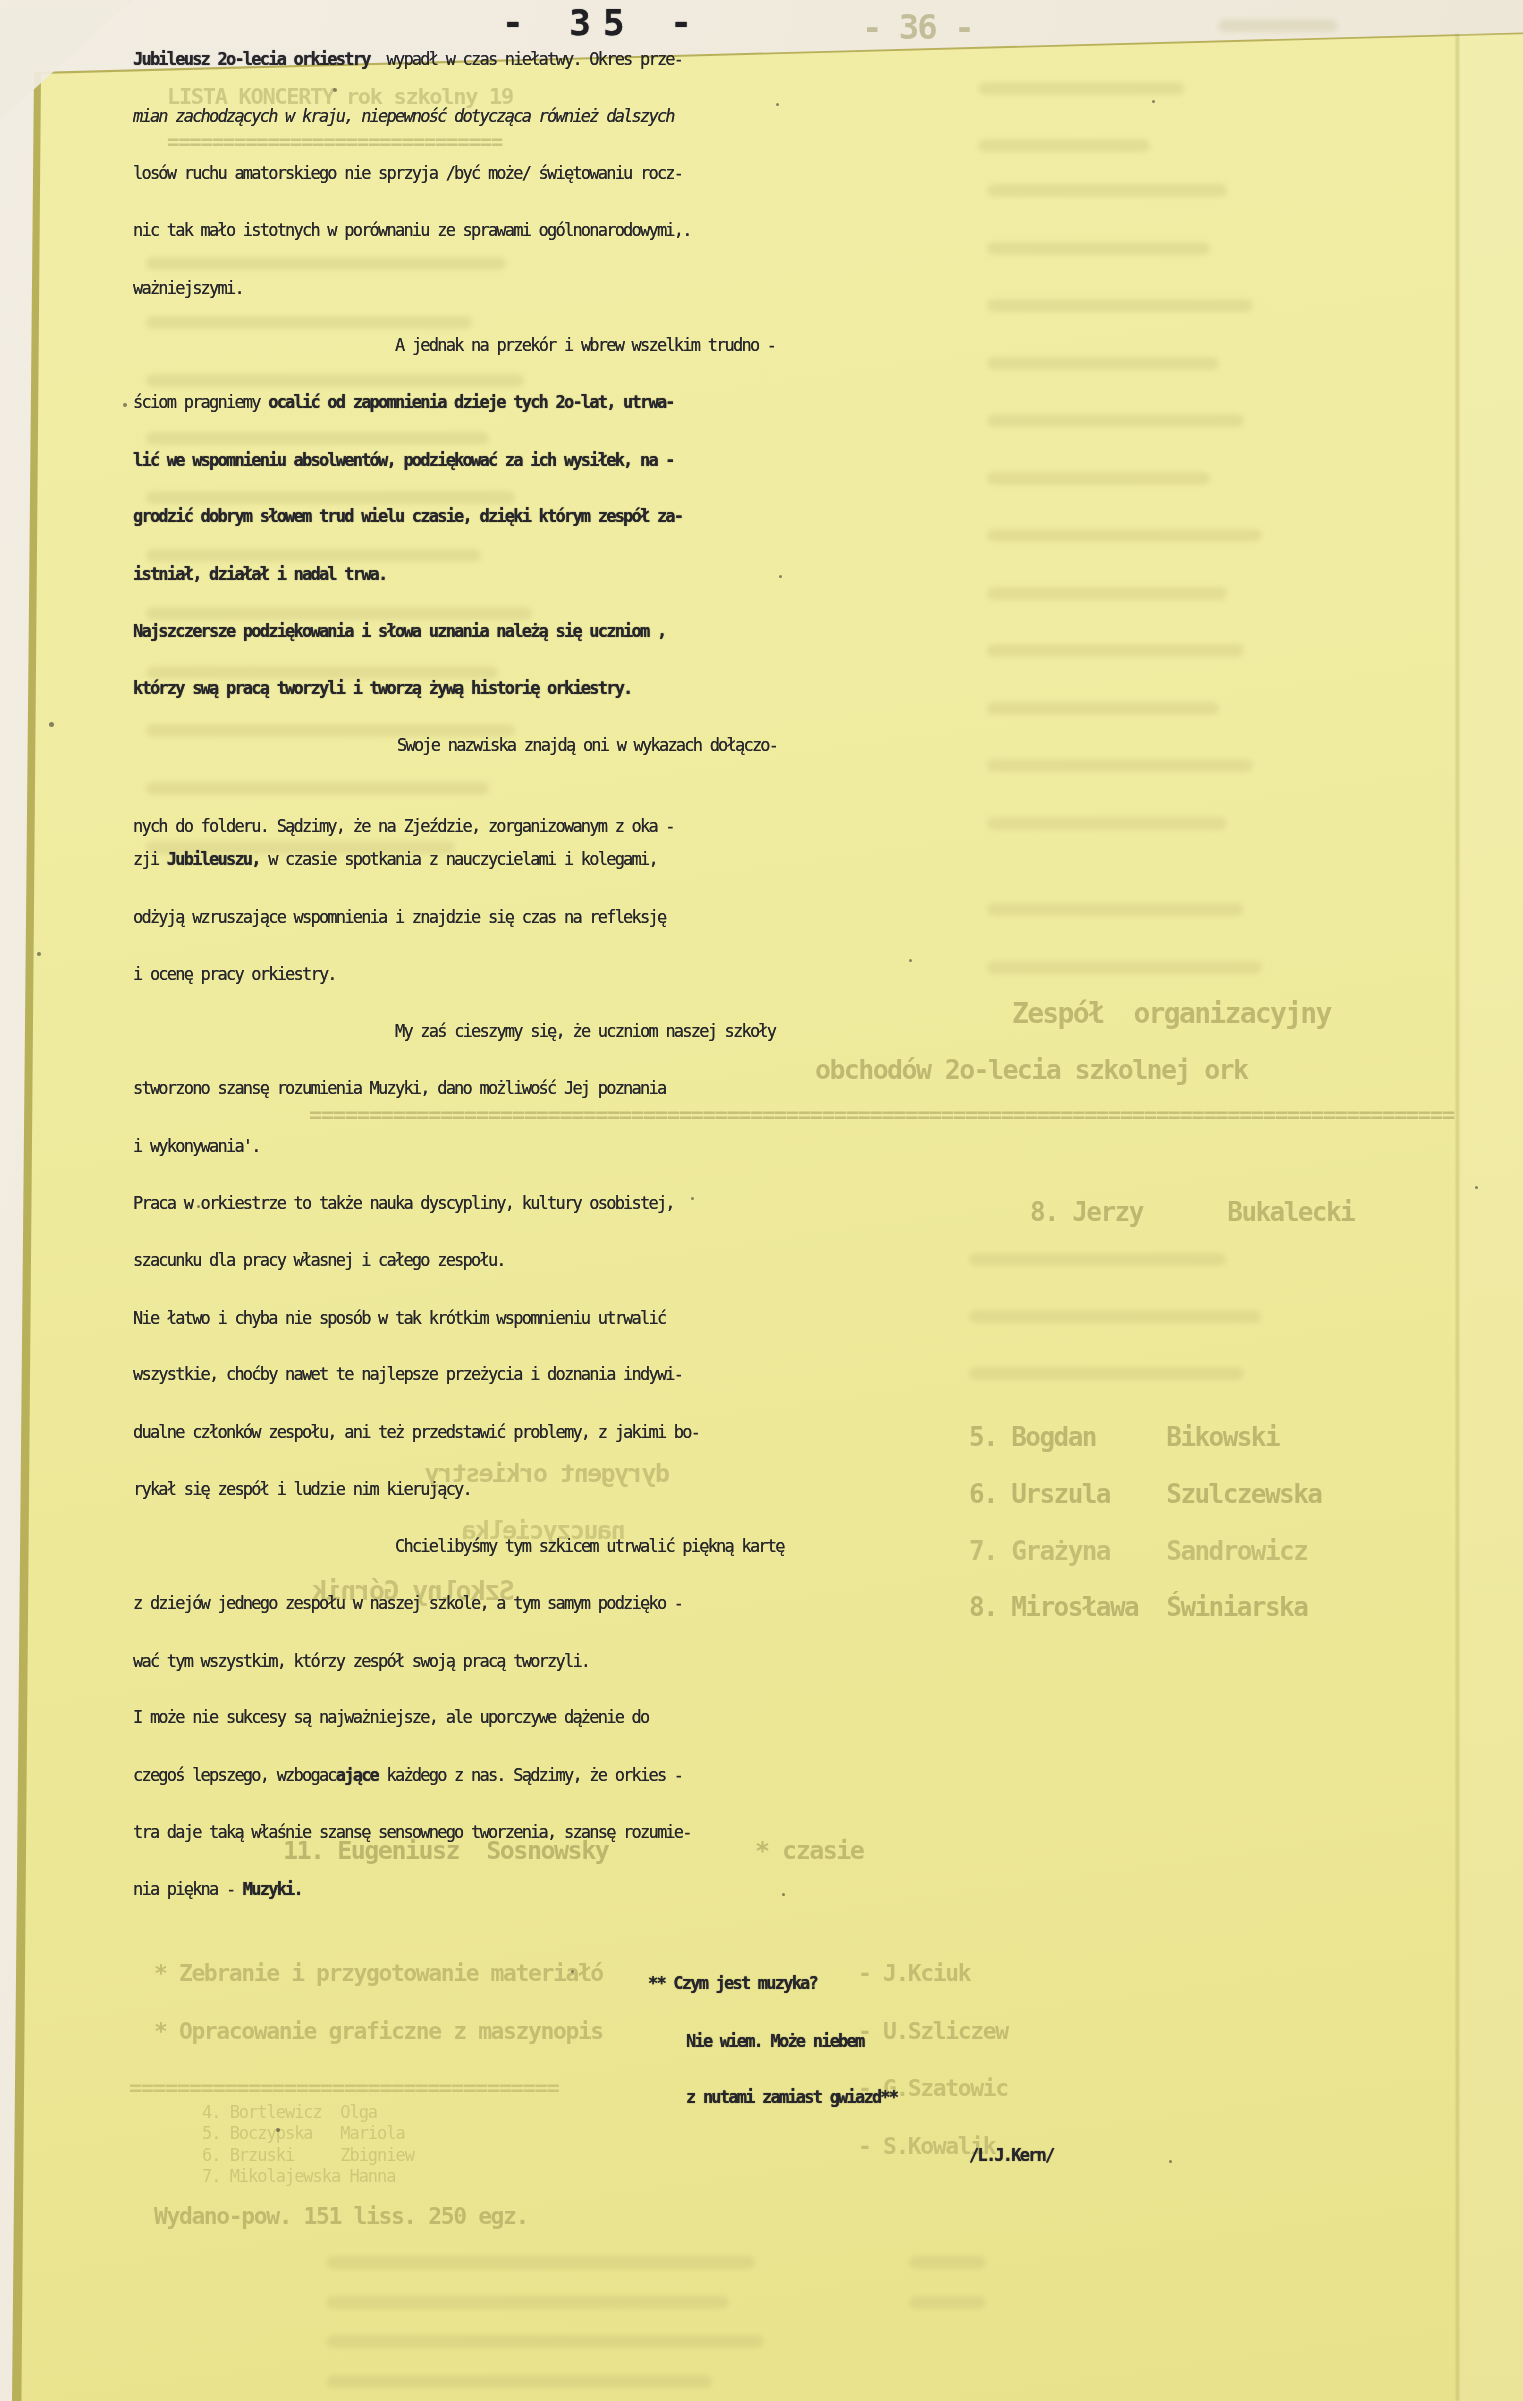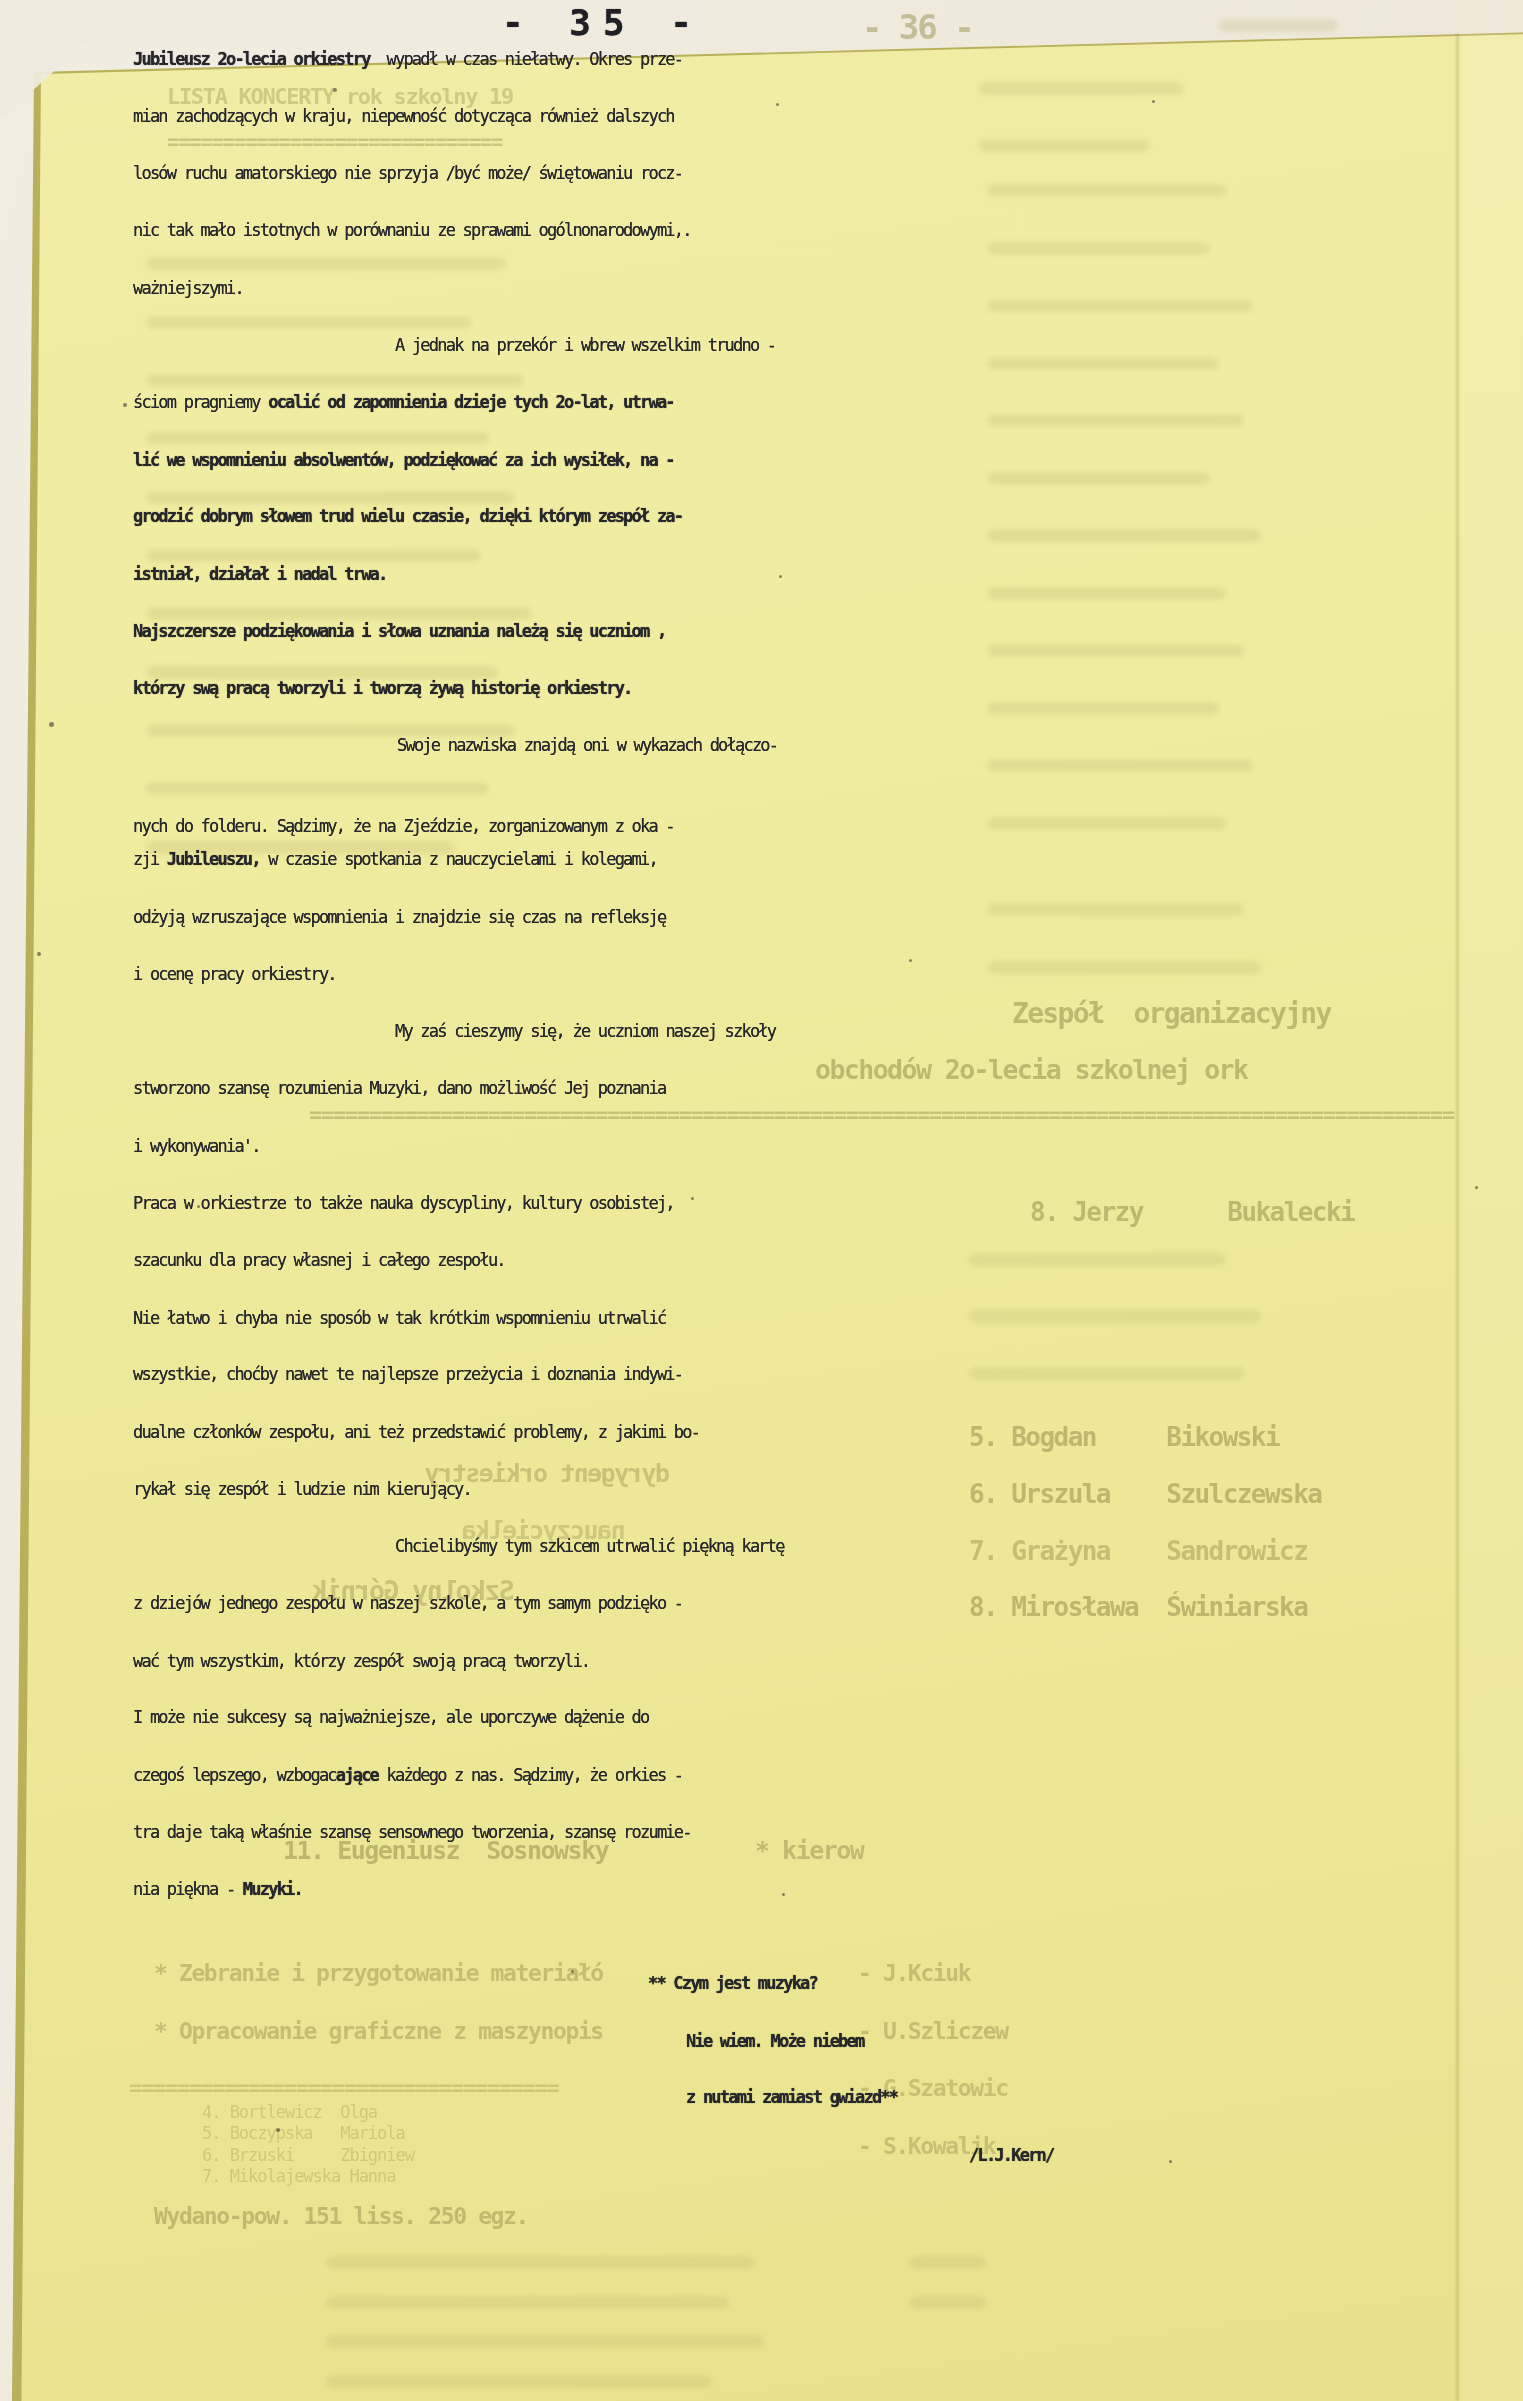--- a/index.html
+++ b/index.html
@@ -52,21 +52,21 @@
       <div class="gline b" style="left: 309px; top: 1102px; font-size: 22px; opacity: 0.42;">================================================================================================</div>
       <div class="gline b" style="left: 1030px; top: 1197px; font-size: 26px; opacity: 0.5;">8. Jerzy      Bukalecki</div>
       <div class="gline b" style="left: 969px; top: 1422px; font-size: 26px; opacity: 0.5;">5. Bogdan     Bikowski</div>
       <div class="gline b" style="left: 969px; top: 1479px; font-size: 26px; opacity: 0.5;">6. Urszula    Szulczewska</div>
       <div class="gline b" style="left: 969px; top: 1536px; font-size: 26px; opacity: 0.42;">7. Grażyna    Sandrowicz</div>
       <div class="gline b" style="left: 969px; top: 1592px; font-size: 26px; opacity: 0.5;">8. Mirosława  Świniarska</div>
       <div class="gline b m" style="left: 426px; top: 1459px; font-size: 25px; opacity: 0.38;">dyrygent orkiestry</div>
       <div class="gline b m" style="left: 463px; top: 1516px; font-size: 25px; opacity: 0.32;">nauczycielka</div>
       <div class="gline b m" style="left: 313px; top: 1575px; font-size: 26.6px; opacity: 0.38;">Szkolny Górnik</div>
       <div class="gline b" style="left: 283px; top: 1836px; font-size: 25px; opacity: 0.5;">11. Eugeniusz  Sosnowsky</div>
-      <div class="gline b" style="left: 755px; top: 1836px; font-size: 25px; opacity: 0.45;">* kierow</div>
+      <div class="gline b" style="left: 755px; top: 1836px; font-size: 25px; opacity: 0.45;">* czasie</div>
       <div class="gline b" style="left: 154px; top: 1960px; font-size: 23px; opacity: 0.42;">* Zebranie i przygotowanie materiałó</div>
       <div class="gline b" style="left: 858px; top: 1960px; font-size: 23px; opacity: 0.42;">- J.Kciuk</div>
       <div class="gline b" style="left: 154px; top: 2018px; font-size: 23px; opacity: 0.42;">* Opracowanie graficzne z maszynopis</div>
       <div class="gline b" style="left: 858px; top: 2018px; font-size: 23px; opacity: 0.42;">- U.Szliczew</div>
       <div class="gline b" style="left: 129px; top: 2075px; font-size: 22px; opacity: 0.32;">====================================</div>
       <div class="gline b" style="left: 858px; top: 2075px; font-size: 23px; opacity: 0.38;">- G.Szatowic</div>
       <div class="gline b" style="left: 858px; top: 2133px; font-size: 23px; opacity: 0.38;">- S.Kowalik</div>
       <div class="gline b" style="left: 154px; top: 2203px; font-size: 23px; opacity: 0.45;">Wydano-pow. 151 liss. 250 egz.</div>
       <div class="gline" style="left: 202px; top: 2102px; font-size: 17px; opacity: 0.3;">4. Bortlewicz  Olga</div>
       <div class="gline" style="left: 202px; top: 2123px; font-size: 17px; opacity: 0.3;">5. Boczypska   Mariola</div>
@@ -108,21 +108,21 @@
       <div class="smudge" style="left: 326px; top: 2375px; width: 386px;"></div>
       <div class="smudge" style="left: 909px; top: 2256px; width: 77px;"></div>
       <div class="smudge" style="left: 909px; top: 2296px; width: 77px;"></div>
       <div class="smudge" style="left: 1218px; top: 19px; width: 120px;"></div>
     </div>
 
   <div id="page-number">- 35 -</div>
 
   <div id="text-layer">
       <div class="tline" style="left: 133px; top: 49px;"><span class="b">Jubileusz 2o-lecia orkiestry</span><span>  wypadł w czas niełatwy. Okres prze-</span></div>
-      <div class="tline" style="left: 133px; top: 106px;"><span>mian zachodzących w kraju, niepewność dotycząca również dalszych</span></div>
+      <div class="tline" style="left: 133px; top: 106px; font-style: italic;"><span>mian zachodzących w kraju, niepewność dotycząca również dalszych</span></div>
       <div class="tline" style="left: 133px; top: 163px;"><span>losów ruchu amatorskiego nie sprzyja /być może/ świętowaniu rocz-</span></div>
       <div class="tline" style="left: 133px; top: 220px;"><span>nic tak mało istotnych w porównaniu ze sprawami ogólnonarodowymi,.</span></div>
       <div class="tline" style="left: 133px; top: 278px;"><span>ważniejszymi.</span></div>
       <div class="tline" style="left: 395px; top: 335px;"><span>A jednak na przekór i wbrew wszelkim trudno -</span></div>
       <div class="tline" style="left: 133px; top: 392px;"><span>ściom pragniemy </span><span class="b">ocalić od zapomnienia dzieje tych 2o-lat, utrwa-</span></div>
       <div class="tline" style="left: 133px; top: 450px;"><span class="b">lić we wspomnieniu absolwentów, podziękować za ich wysiłek, na -</span></div>
       <div class="tline" style="left: 133px; top: 506px;"><span class="b">grodzić dobrym słowem trud wielu czasie, dzięki którym zespół za-</span></div>
       <div class="tline" style="left: 133px; top: 564px;"><span class="b">istniał, działał i nadal trwa.</span></div>
       <div class="tline" style="left: 133px; top: 621px;"><span class="b">Najszczersze podziękowania i słowa uznania należą się uczniom ,</span></div>
       <div class="tline" style="left: 133px; top: 678px;"><span class="b">którzy swą pracą tworzyli i tworzą żywą historię orkiestry.</span></div>

